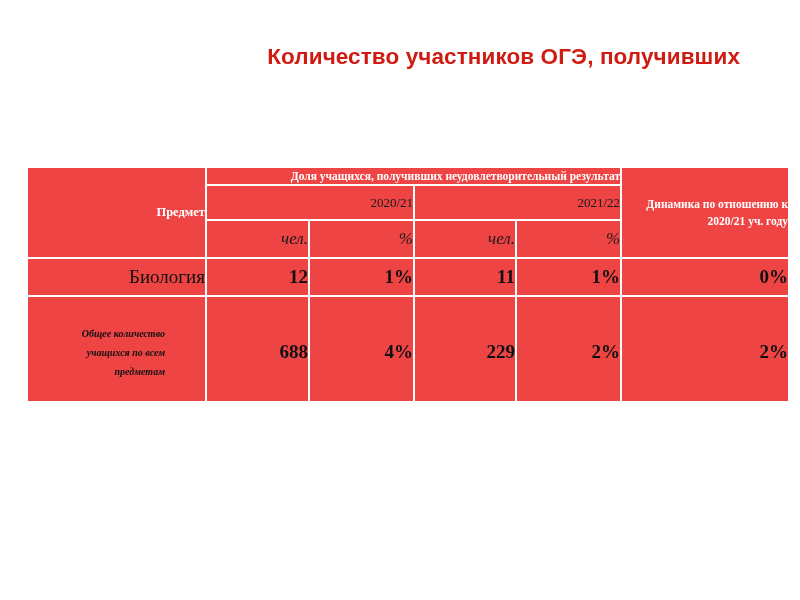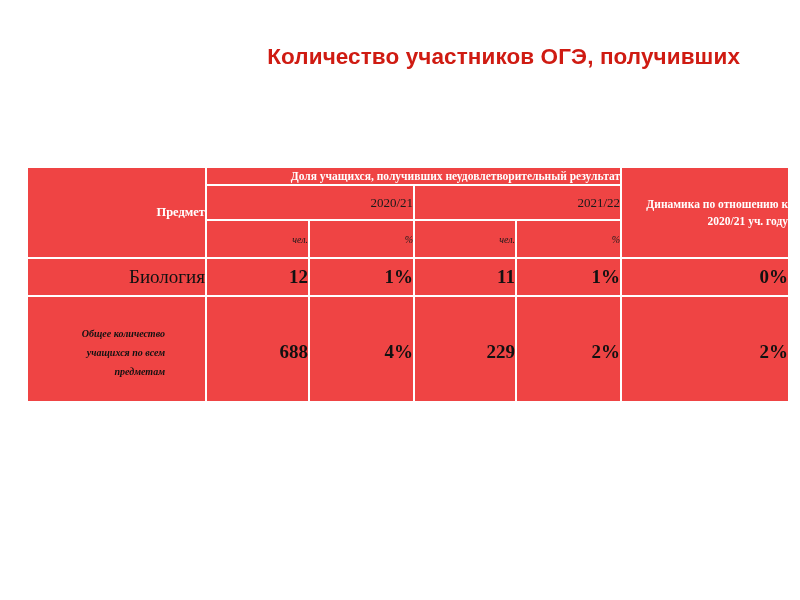--- a/index.html
+++ b/index.html
@@ -85,21 +85,21 @@
   .year {
     background: #ced3e4;
     color: #1a1a1a;
     font-size: 13px;
     height: 33px;
   }
   
   .unit {
     background: #e9edf5;
     color: #1a1a1a;
-    font-size: 10px;
+    font-size: 17px;
     font-style: italic;
     height: 36px;
   }
 
   
   .r1 td {
     background: #ccd2e3;
     height: 36px;
   }
   .r1 .subject {

